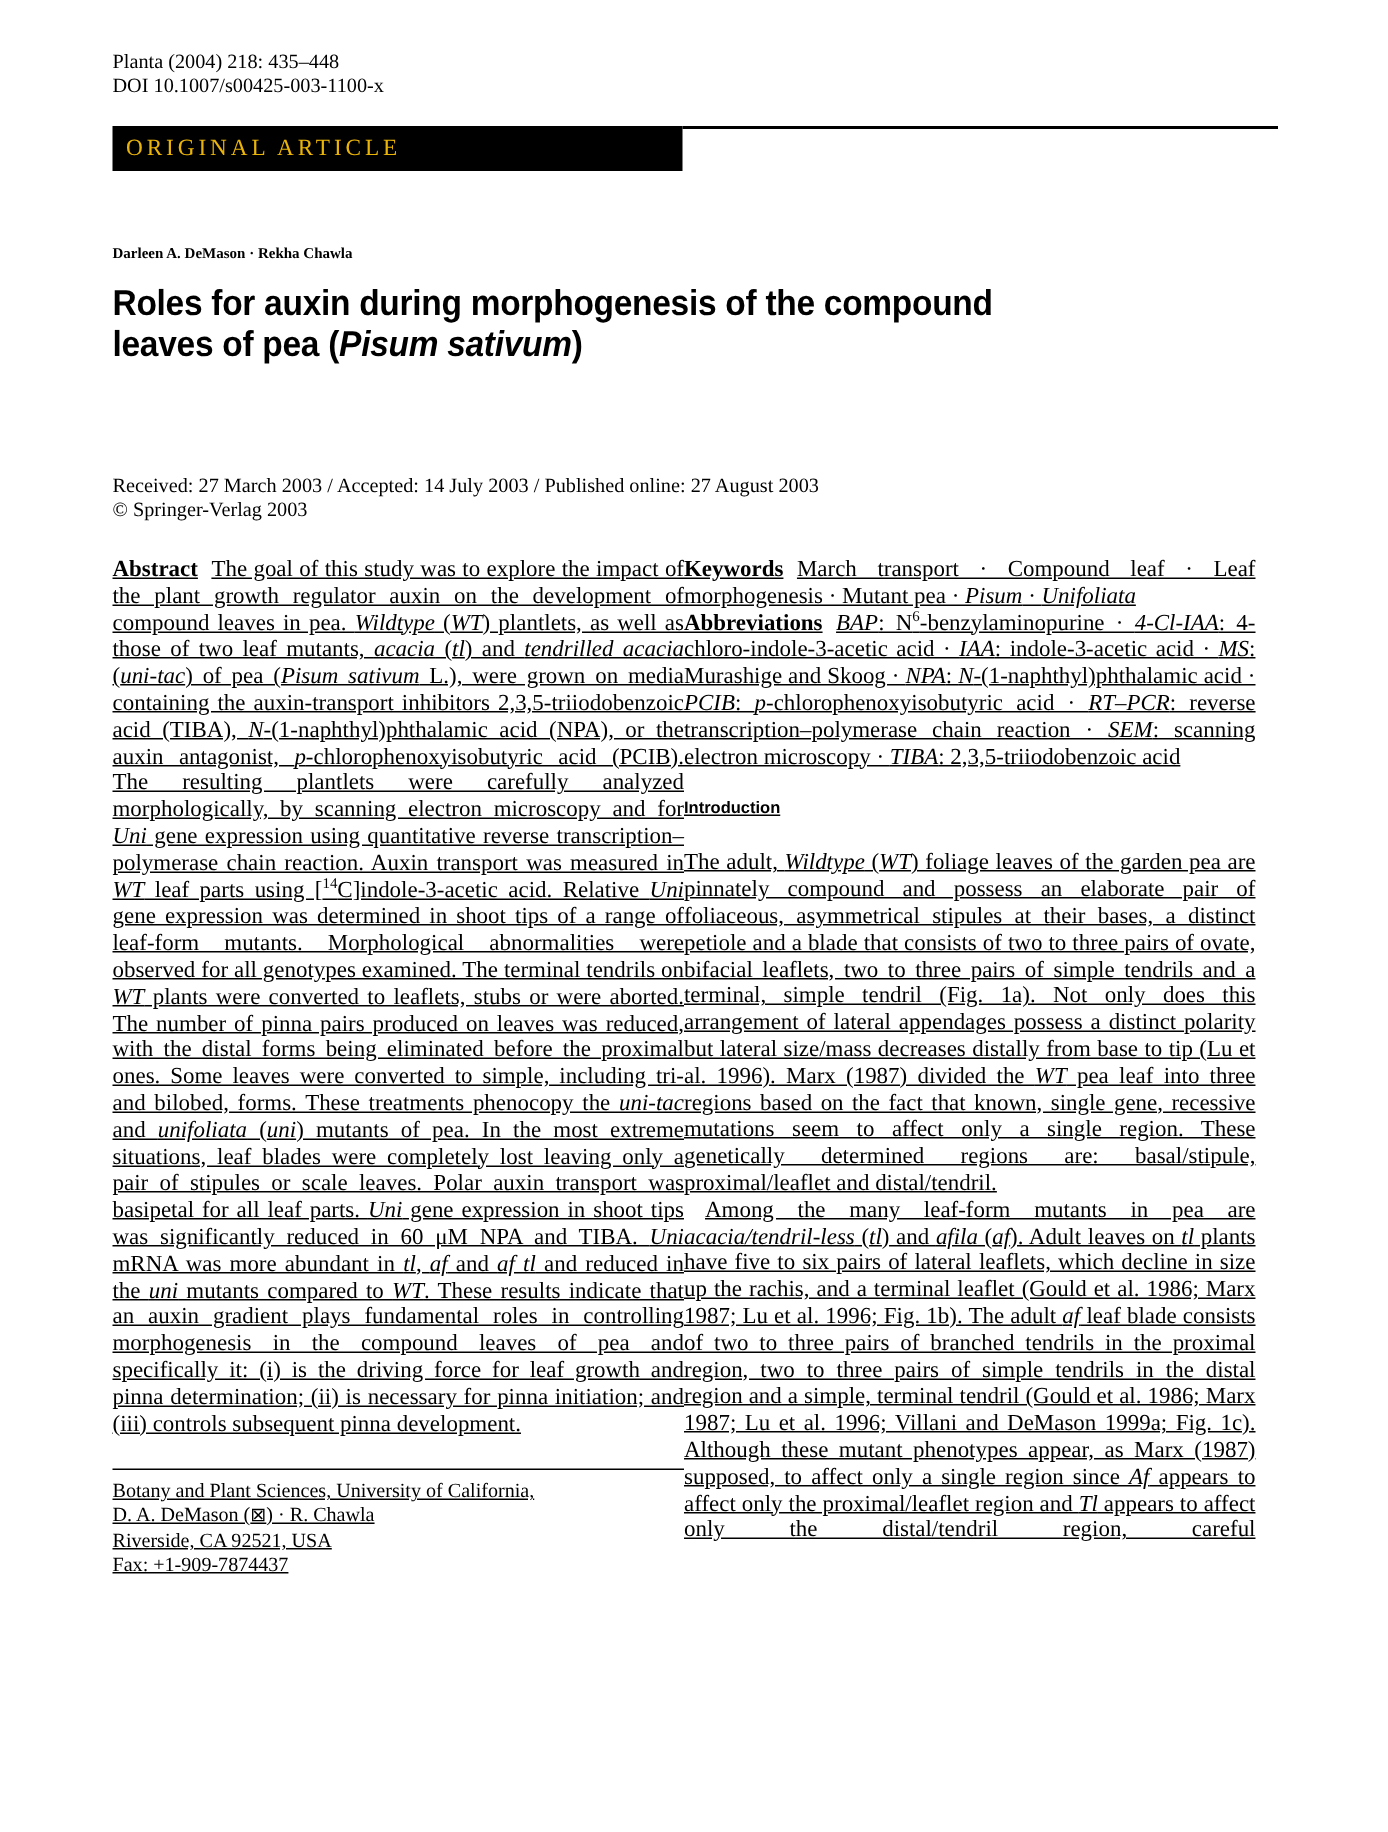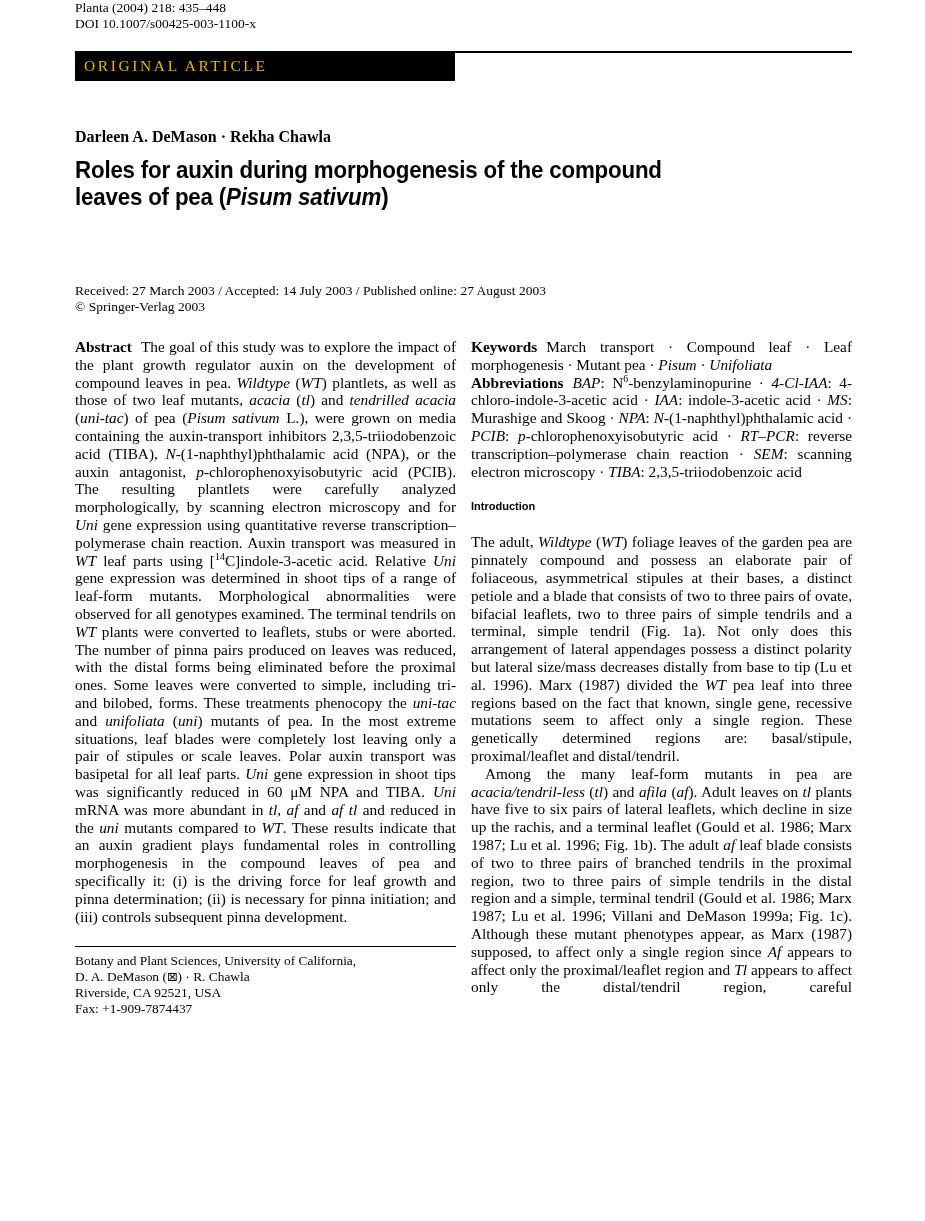--- a/index.html
+++ b/index.html
@@ -4,45 +4,45 @@
 <style>
   html, body { margin:0; padding:0; }
   body {
     width:925px; height:1221px;
     background:#ffffff; color:#000;
     font-family:"Liberation Serif", serif;
     overflow:hidden; position:relative;
   }
   .page { position:absolute; left:75px; top:0; width:777px; }
 
-  header { }
+  header { padding-top:33px; }
   .jline { font-size:13.5px; line-height:15.5px; }
 
   .banner-row { display:flex; align-items:flex-start; margin-top:20px; }
   .banner {
     width:371px; background:#000; color:#eab308;
     font-size:15.5px; line-height:19px; letter-spacing:2.6px;
     padding:5px 0 6px 9px;
   }
   .banner-rule { flex:1; border-top:2px solid #000; height:0; }
 
-  .authors { margin-top:47px; font-weight:bold; font-size:16px; line-height:18px; }
+  .authors { margin-top:47px; font-weight:bold; font-size:10px; line-height:18px; }
 
   .title {
     margin:11px 0 0 0; font-family:"Liberation Sans", sans-serif;
     font-weight:bold; font-size:24px; line-height:26.5px;
     letter-spacing:-0.2px; transform:scaleX(0.93); transform-origin:0 0;
     white-space:nowrap;
   }
   .title-line { display:block; }
 
   .history { margin-top:73px; font-size:13.5px; line-height:16px; }
   .copyright { font-size:13.5px; line-height:16px; }
 
-  .columns { display:flex; gap:15px; margin-top:23px; }
+  .columns { display:flex; margin-top:23px;text-decoration:underline; }
   .col { width:381px; }
 
   .body-par { margin:0; font-size:15.3px; line-height:17.8px; text-align:justify; }
   .par-label { margin-right:9px; }
   .mt-abbrev { }
   .indent { text-indent:14px; }
   .stretch { text-align-last:justify; }
 
   .section-heading {
     margin:17px 0 0 0; font-family:"Liberation Sans", sans-serif;

